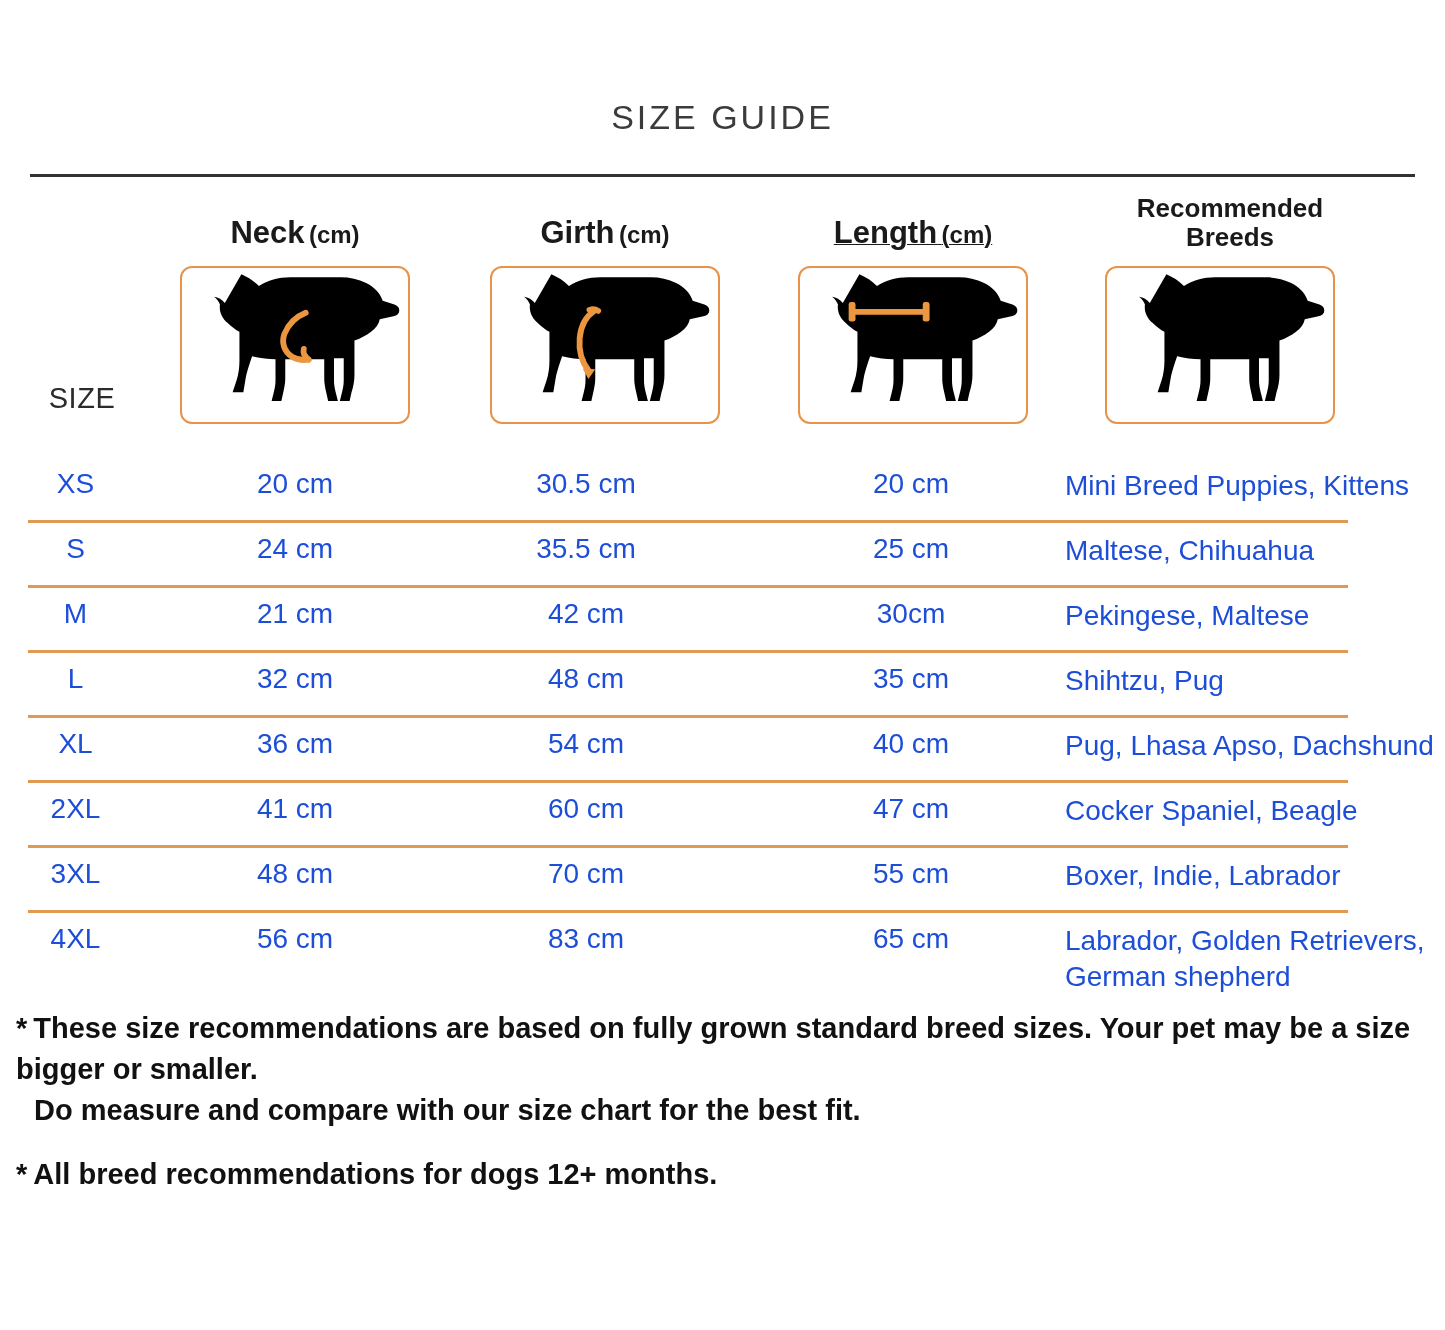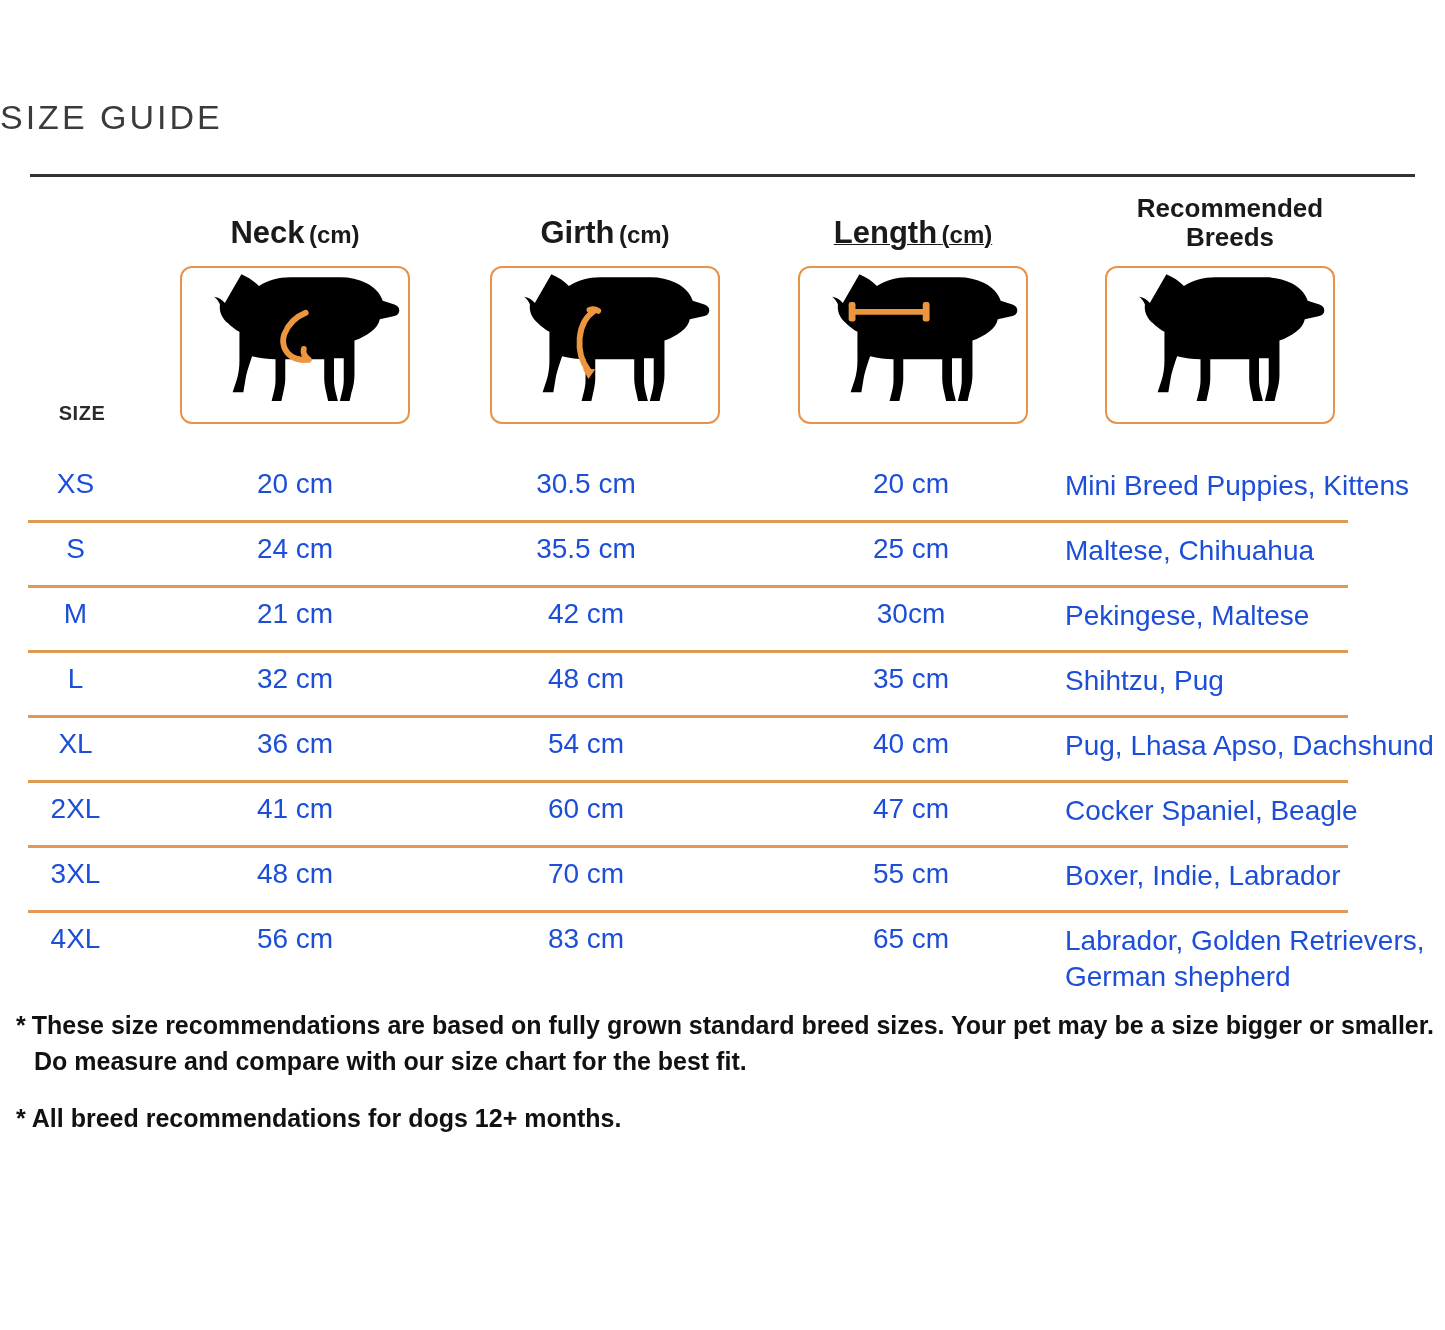--- a/index.html
+++ b/index.html
@@ -15,20 +15,21 @@
     position: relative;
     overflow: hidden;
   }
 
   
   .title {
     position: absolute;
     top: 98px;
     left: 0;
     width: 1445px;
+    text-align: center;
     font-size: 34px;
     font-weight: 300;
     letter-spacing: 3px;
     color: #3b3b3b;
   }
 
   
   .top-rule {
     position: absolute;
     top: 174px;
@@ -71,25 +72,24 @@
   .box-breeds { left: 1105px; }
   .icon-box svg { display: block; width: 100%; height: 100%; }
 
   
   .size-label {
     position: absolute;
     top: 382px;
     left: 22px;
     width: 120px;
     text-align: center;
-    font-size: 20px;
-    font-weight: 700;
+    font-size: 29px;
+    font-weight: 400;
     color: #2b2b2b;
     letter-spacing: 0.5px;
-    margin-top: 20px;
   }
 
   
   .table {
     position: absolute;
     top: 458px;
     left: 0;
     width: 1445px;
   }
   .row {
@@ -120,21 +120,21 @@
   .c-girth  { left: 471px;  width: 230px; text-align: center; }
   .c-length { left: 796px;  width: 230px; text-align: center; }
   .c-breeds { left: 1065px; width: 380px; text-align: left; white-space: normal; line-height: 1.28; }
 
   
   .notes {
     position: absolute;
     top: 1008px;
     left: 16px;
     width: 1420px;
-    font-size: 25px;
+    font-size: 29px;
     font-weight: bold;
     color: #111;
     line-height: 1.42;
   }
   .note { margin-bottom: 22px; }
   .note .star { margin-right: 6px; }
   .note .l2 { display: block; padding-left: 18px; }
 </style>
 </head>
 <body>

